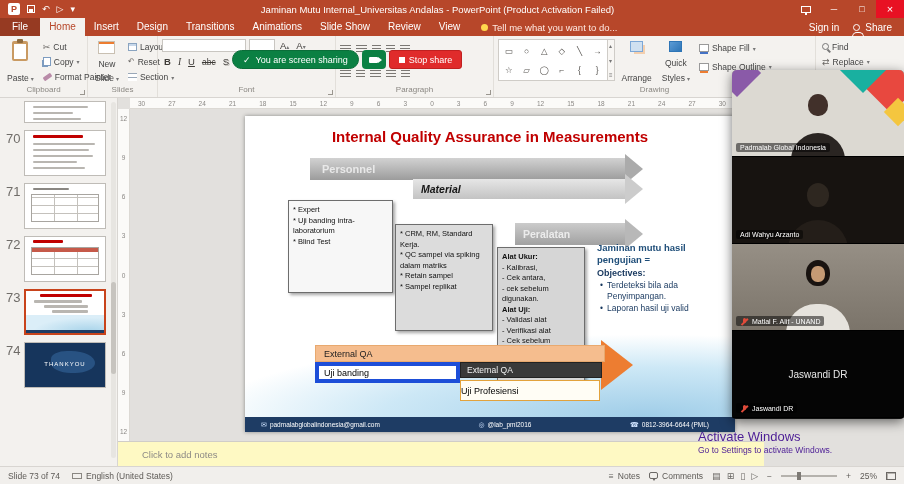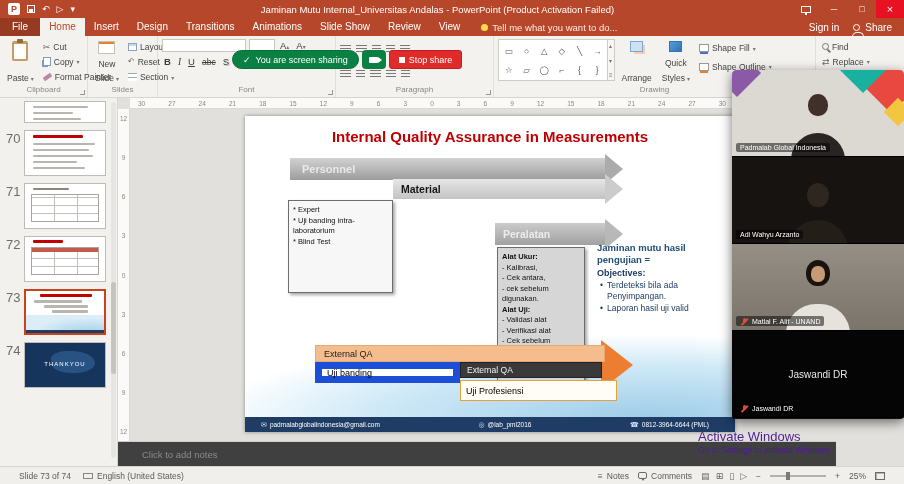--- a/index.html
+++ b/index.html
@@ -110,48 +110,48 @@
   .m74 { background:#16355c !important; }
   .m74-map { position:absolute; left:26px; top:8px; width:44px; height:22px; background:#2d5a8c; border-radius:40% 60% 50% 50%; opacity:.8; }
   .m74-cap { position:absolute; left:0; right:0; top:18px; text-align:center; color:#fff; font-size:6px; letter-spacing:1px; }
   .thumb-scrollbar { position:absolute; right:1px; top:4px; width:5px; height:356px; background:#e7e5e1; border-radius:3px; }
   .thumb-scroll-thumb { width:5px; height:92px; background:#c7c4bf; border-radius:3px; margin-top:180px; }
 
   
   .slide { position:absolute; left:245px; top:116px; width:490px; height:316px; background:#fff; box-shadow:0 0 4px rgba(0,0,0,.4); z-index:14; overflow:hidden; }
   .decor-blue { position:absolute; left:0; bottom:15px; width:100%; height:100px; background:radial-gradient(120% 110% at 82% 100%, #9fcde8 0%, #cde8f6 45%, rgba(255,255,255,0) 75%); z-index:1; }
   .s-title { position:absolute; top:12px; left:30px; width:430px; text-align:center; color:#C00000; font-weight:bold; font-size:15px; z-index:2; }
-  .arrow { position:absolute; display:flex; align-items:center; z-index:2; font-weight:bold; }
+  .arrow { position:absolute; display:flex; align-items:center; z-index:2; font-weight:bold;margin-left:20px; }
   .arrow::after { content:""; position:absolute; left:100%; top:50%; transform:translateY(-50%); border-top:15px solid transparent; border-bottom:15px solid transparent; border-left:18px solid var(--c); }
   .arrow1 { left:45px; top:42px; width:315px; height:22px; background:linear-gradient(#d2d2d2,#9c9c9c); --c:#ababab; color:#e9e9e9; font-size:11px; padding-left:12px; }
-  .arrow2 { left:148px; top:63px; width:212px; height:20px; background:linear-gradient(#e6e6e6,#c3c3c3); --c:#cccccc; color:#161616; font-size:10.5px; padding-left:8px; }
+  .arrow2 { left:148px; top:63px; width:212px; height:20px; background:linear-gradient(#e6e6e6,#c3c3c3); --c:#cccccc; color:#161616; font-size:10.5px; padding-left:8px;font-style:italic; }
   .arrow3 { left:250px; top:107px; width:110px; height:22px; background:linear-gradient(#cbcbcb,#a1a1a1); --c:#b8b8b8; color:#ececec; font-size:10.5px; padding-left:8px; }
   .sbox { position:absolute; border:1px solid #6d6d6d; box-shadow:2px 2px 3px rgba(0,0,0,.35); font-size:7.5px; line-height:1.4; padding:4px; color:#111; z-index:2; }
   .pre { white-space:pre-line; display:block; }
   .bld { font-weight:bold; display:block; }
   .box-personnel { left:43px; top:84px; width:105px; height:93px; background:#f7f7f7; }
   .box-material { left:150px; top:108px; width:98px; height:107px; background:#dcdcdc; }
   .box-peralatan { left:252px; top:131px; width:88px; height:149px; background:#d6d6d6; }
   .jaminan { position:absolute; left:352px; top:126px; width:116px; color:#1F4E79; font-weight:bold; font-size:9.5px; line-height:1.25; z-index:2; }
   .obj-label { position:absolute; left:352px; top:152px; font-size:9px; color:#17375E; font-weight:bold; z-index:2; }
   .obj-list { position:absolute; left:355px; top:164px; width:112px; font-size:8.5px; color:#17375E; z-index:2; }
   .obj-item { display:flex; gap:4px; margin-bottom:2px; line-height:1.25; }
   .ext-heading { position:absolute; left:32px; top:189px; width:185px; font-weight:bold; font-size:11.5px; color:#000; line-height:1.3; z-index:2; }
   .banner-orange { position:absolute; left:70px; top:229px; width:290px; height:17px; background:#F5BD8E; color:#222; font-size:9px; display:flex; align-items:center; padding-left:8px; z-index:2; border:1px solid #e8a96f; }
   .big-arrowhead { position:absolute; left:356px; top:224px; width:0; height:0; border-top:25px solid transparent; border-bottom:25px solid transparent; border-left:32px solid #ED7D31; z-index:1; }
-  .box-ujibanding { position:absolute; left:70px; top:246px; width:145px; height:21px; background:#fff; border:7px solid #1d4ed8; font-size:9px; display:flex; align-items:center; padding-left:5px; z-index:2; }
+  .box-ujibanding { position:absolute; left:70px; top:246px; width:145px; height:21px; background:#fff; border:4px solid #1d4ed8; font-size:9px; display:flex; align-items:center; padding-left:5px; z-index:2; }
   .banner-dark { position:absolute; left:215px; top:246px; width:142px; height:16px; background:#3a3a3a; color:#f2f2f2; font-size:8.5px; display:flex; align-items:center; padding-left:6px; border:1px solid #222; z-index:2; }
-  .box-ujiprof { position:absolute; left:215px; top:264px; width:157px; height:21px; background:#fffdf5; border:1px solid #E2A23C; font-size:9px; display:flex; align-items:center; padding-left:5px; z-index:2; }
+  .box-ujiprof { position:absolute; left:215px; top:264px; width:140px; height:21px; background:#fffdf5; border:1px solid #E2A23C; font-size:9px; display:flex; align-items:center; z-index:2; }
   .slide-footer { position:absolute; left:0; bottom:0; width:100%; height:15px; background:#1E3C64; color:#fff; display:flex; align-items:center; justify-content:space-between; padding:0 26px 0 16px; font-size:6.5px; z-index:3; }
   .f-item { display:flex; align-items:center; gap:3px; white-space:nowrap; }
   .f-ic { font-size:7px; color:#cfe3ff; }
 
   
-  .notes-pane { position:absolute; left:118px; top:441px; width:718px; height:25px; background:#404040; border-top:1px solid #d0cdc8; display:flex; align-items:center; padding-left:24px; font-size:9.5px; color:#8d8a86; z-index:16; }
-  .statusbar { position:absolute; left:0; top:466px; width:904px; height:18px; background:#f1efec; border-top:1px solid #d8d5d1; display:flex; align-items:center; font-size:8.5px; color:#5d5a56; padding:0 19px; gap:12px; z-index:80; }
+  .notes-pane { position:absolute; left:118px; top:441px; width:646px; height:25px; background:#fef9c3; border-top:1px solid #d0cdc8; display:flex; align-items:center; padding-left:24px; font-size:9.5px; color:#8d8a86; z-index:16; }
+  .statusbar { position:absolute; left:0; top:466px; width:904px; height:18px; background:#f1efec; border-top:1px solid #d8d5d1; display:flex; align-items:center; font-size:8.5px; color:#5d5a56; padding:0 8px; gap:12px; z-index:80; }
   .sb-item { display:flex; align-items:center; gap:4px; white-space:nowrap; }
   .icon-kbd { width:10px; height:6px; border:1px solid #8a8782; display:inline-block; }
   .sb-right { margin-left:auto; display:flex; align-items:center; gap:9px; }
   .sb-views { display:flex; gap:6px; font-size:9px; color:#6b6865; }
   .icon-comment { width:9px; height:7px; border:1px solid #6b6865; border-radius:2px; position:relative; display:inline-block; }
   .icon-comment::after { content:""; position:absolute; left:2px; bottom:-3px; border-left:2px solid transparent; border-right:2px solid transparent; border-top:3px solid #6b6865; }
   .zoom-slider { width:56px; height:2px; background:#b5b2ad; position:relative; display:inline-block; }
   .zoom-thumb { position:absolute; left:16px; top:-3px; width:4px; height:8px; background:#7d7a75; }
   .icon-fit { width:10px; height:8px; border:1px solid #6b6865; display:inline-block; box-shadow:inset 1px 1px 0 #b5b2ad; }
 
@@ -543,20 +543,26 @@
       </div>
     <div class="arrow arrow3">
         <span>Peralatan</span>
       </div>
 
     <div class="sbox box-personnel">
         <span class="pre">* Expert
 * Uji banding intra-laboratorium
 * Blind Test</span>
       </div>
+    <div class="sbox box-material">
+        <span class="pre">* CRM, RM, Standard Kerja.
+* QC sampel via spiking dalam matriks
+* Retain sampel
+* Sampel replikat</span>
+      </div>
     <div class="sbox box-peralatan">
       <span class="bld">Alat Ukur:</span>
       <span class="pre">- Kalibrasi,
 - Cek antara,
 - cek sebelum digunakan.</span>
       <span class="bld">Alat Uji:</span>
       <span class="pre">- Validasi alat
 - Verifikasi alat
 - Cek sebelum digunakan</span>
     </div>

